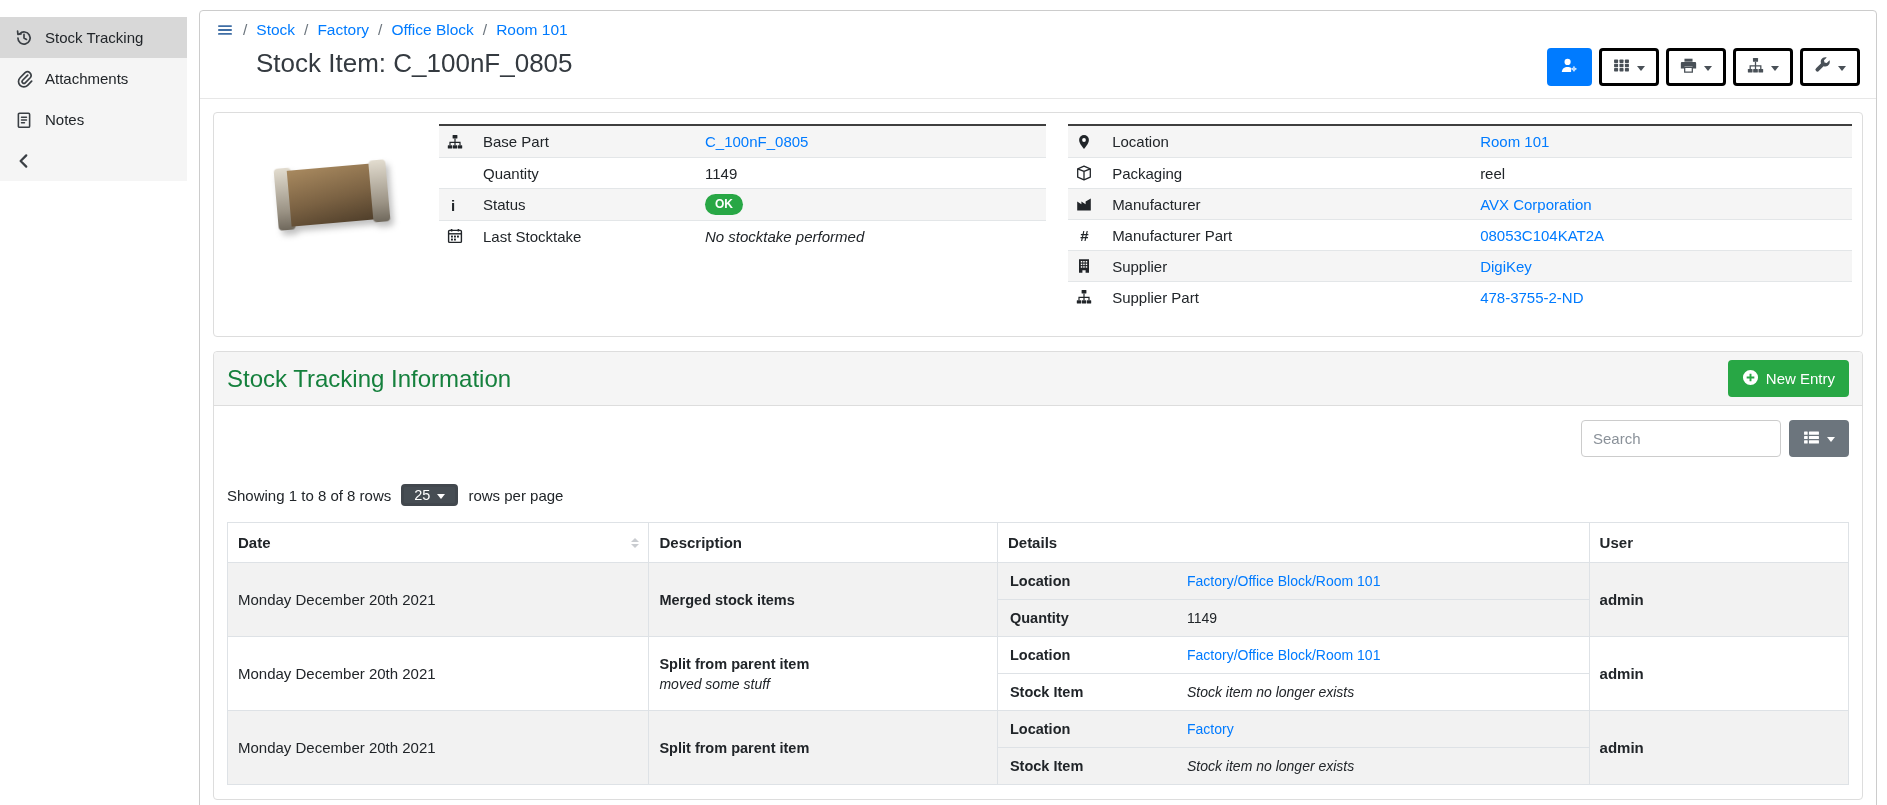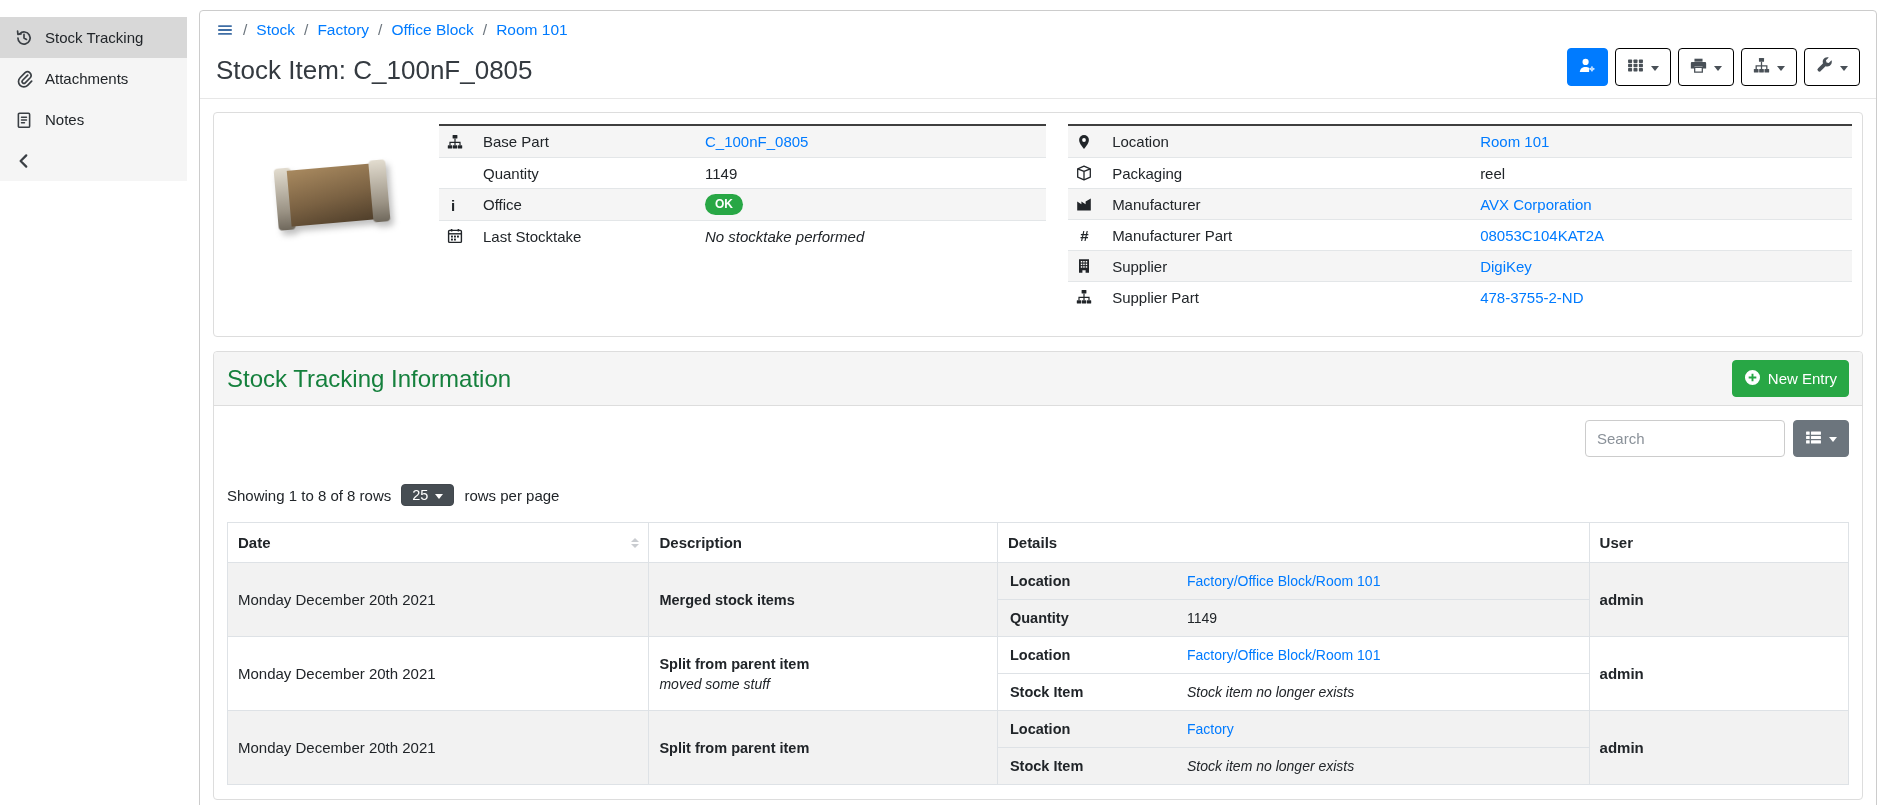--- a/index.html
+++ b/index.html
@@ -28,28 +28,28 @@
 
   
   .main { flex: 1; padding: 10px 10px 0 12px; min-width: 0; }
   .content-card { border: 1px solid #ccc; border-radius: 4px; background: #fff; min-height: 980px; }
   .card-head { padding: 10px 16px 12px; border-bottom: 1px solid #e7e7e7; }
 
   .breadcrumb { display: flex; align-items: center; gap: 9px; font-size: 15.5px; color: #6c757d; }
   .bc-toggle { width: 18px; height: 16px; color: #3f6ea5; cursor: pointer; display: inline-flex; }
   .bc-toggle svg { width: 100%; height: 100%; }
 
-  .title-row { display: flex; justify-content: space-between; align-items: flex-end; margin-top: 9px; }
+  .title-row { display: flex; justify-content: space-between; align-items: flex-start; margin-top: 9px; margin-left: 40px; }
   .page-title { font-size: 26px; font-weight: 500; color: #343a40; }
 
   .toolbar { display: flex; gap: 7px; }
   .btn {
     display: inline-flex; align-items: center; justify-content: center; gap: 7px;
     height: 38px; padding: 0 11px;
-    border: 1px solid #000000; border-radius: 4px;
+    border: 3px solid #000000; border-radius: 4px;
     background: #fff; color: #495057; cursor: pointer;
     font-family: inherit; font-size: 15px;
   }
   .btn svg { width: 17px; height: 17px; }
   .btn-primary { background: #007bff; border-color: #007bff; color: #fff; }
   .btn-success { background: #28a745; border-color: #28a745; color: #fff; height: 37px; }
   .btn-secondary { background: #6c757d; border-color: #6c757d; color: #fff; height: 37px; }
   .btn-dark { background: #464d53; border-color: #41474d; color: #fff; height: 22px; padding: 0 10px; font-size: 14.5px; }
   .caret {
     width: 0; height: 0; margin-top: 2px;
@@ -270,21 +270,21 @@
                 <span class="ilabel">Base Part</span>
                 <span class="ivalue"><a>C_100nF_0805</a></span>
               </div>
               <div class="info-row">
                 <span class="icell"></span>
                 <span class="ilabel">Quantity</span>
                 <span class="ivalue">1149</span>
               </div>
               <div class="info-row">
                 <span class="icell glyph">i</span>
-                <span class="ilabel">Office</span>
+                <span class="ilabel">Status</span>
                 <span class="ivalue"><span class="badge-ok">OK</span></span>
               </div>
               <div class="info-row">
                 <span class="icell">
                   <svg viewBox="0 0 16 16" fill="currentColor">
                     <path d="M4.6 1v2.4M11.4 1v2.4" stroke="currentColor" stroke-width="1.6" fill="none"></path>
                     <rect x="1.6" y="2.4" width="12.8" height="12" rx="1" fill="none" stroke="currentColor" stroke-width="1.4"></rect>
                     <path d="M1.6 5.8h12.8" stroke="currentColor" stroke-width="1.4"></path>
                     <rect x="4" y="7.6" width="1.9" height="1.9"></rect>
                       <rect x="7" y="7.6" width="1.9" height="1.9"></rect>

